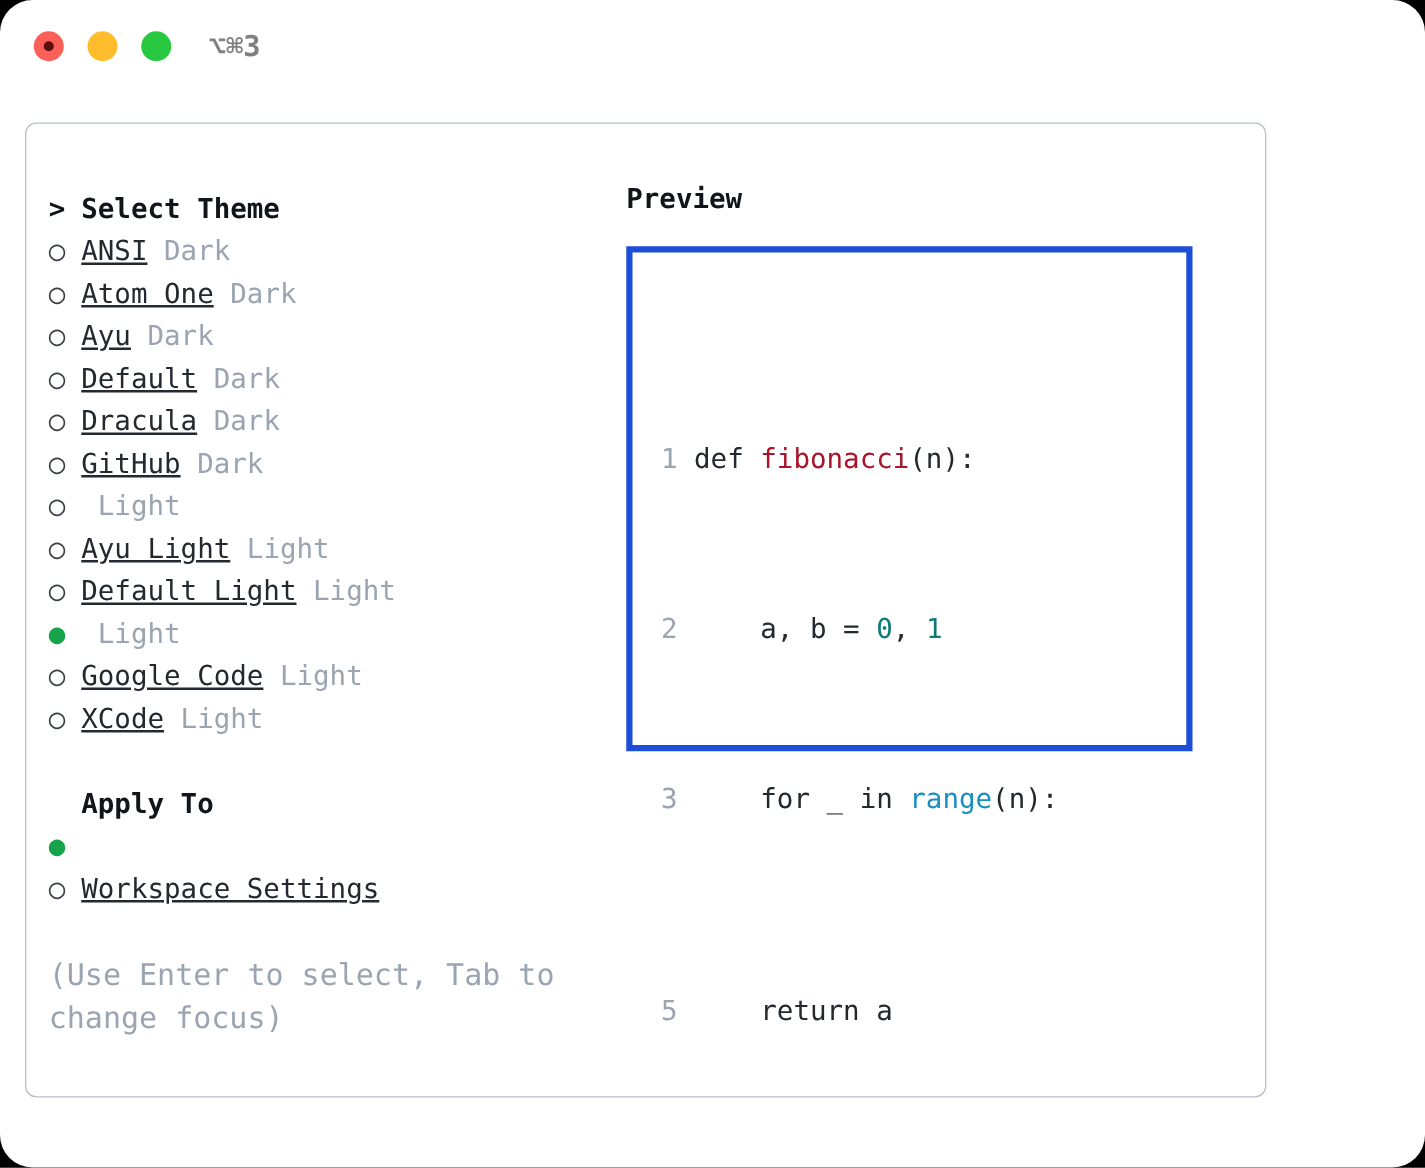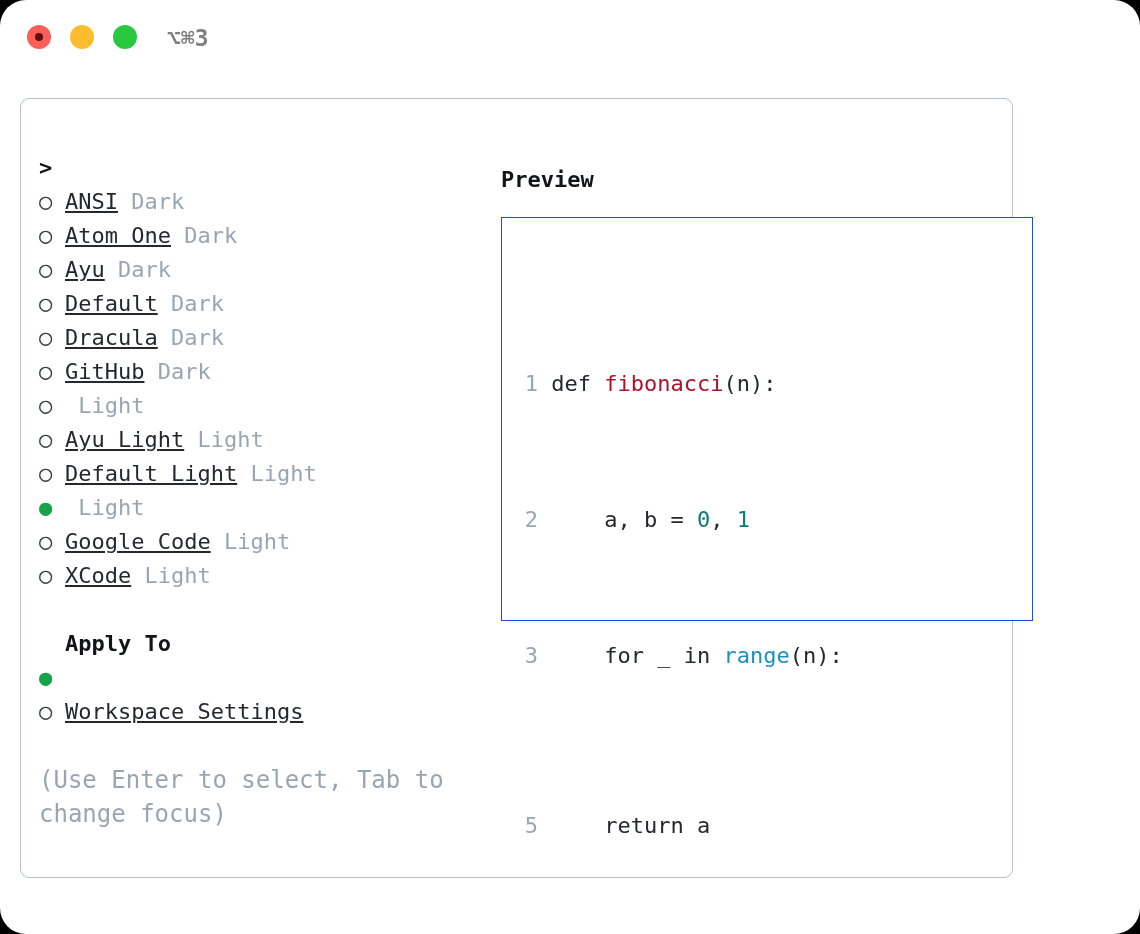--- a/index.html
+++ b/index.html
@@ -142,35 +142,35 @@
     color: #9aa5b1;
     width: 420px;
     white-space: normal;
     word-spacing: 0px;
   }
 
   
   .right-col {
     position: absolute;
     left: 480px;
-    top: 64px;
+    top: 44px;
     width: 500px;
   }
   .preview-title {
     font-size: 22px;
     line-height: 34px;
     font-weight: bold;
     color: #111418;
     white-space: pre;
   }
   .preview-box {
     margin-top: 20px;
-    width: 532px;
+    width: 453px;
     height: 404px;
-    border: 1px solid #1d4ed8;
+    border: 5px solid #1d4ed8;
     box-sizing: border-box;
     background: #ffffff;
     position: relative;
   }
   .code {
     position: absolute;
     left: 14px;
     top: 47px;
     font-size: 22px;
     line-height: 34px;
@@ -202,21 +202,21 @@
     </div>
     <div class="shortcut">⌥⌘3</div>
   </div>
 
   <div class="panel">
     <div class="panel-inner">
 
       <div class="left-col">
 
         <div class="row header-row">
-          <span class="bullet">&gt;</span>
+          <span class="bullet">&gt;</span><span>Select Theme</span>
         </div>
 
         <div class="row">
           <span class="bullet off">○</span><span class="label">ANSI</span><span class="variant"> </span><span class="variant">Dark</span>
         </div>
 
         <div class="row">
           <span class="bullet off">○</span><span class="label">Atom One</span><span class="variant"> </span><span class="variant">Dark</span>
         </div>
 

